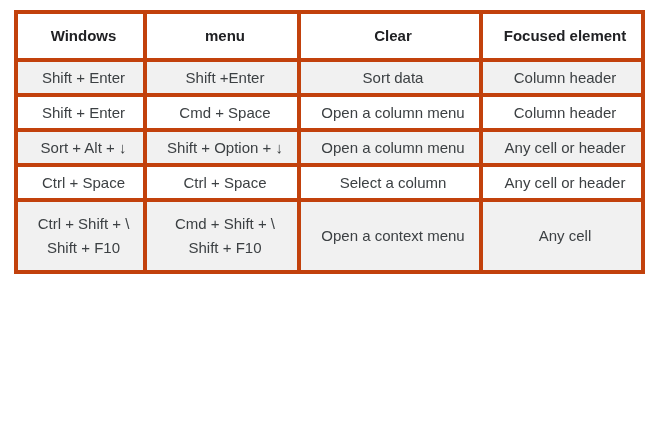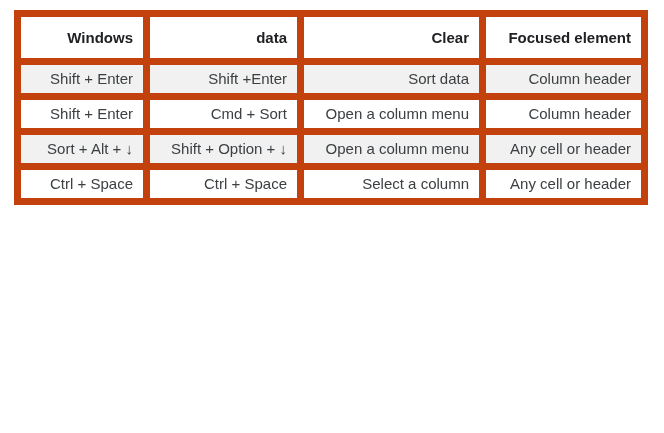--- a/index.html
+++ b/index.html
@@ -15,24 +15,24 @@
     box-sizing: border-box;
     padding: 10px 0 0 14px;
   }
   table.shortcuts {
     border-collapse: collapse;
     table-layout: fixed;
     width: 627px;
   }
   table.shortcuts th,
   table.shortcuts td {
-    border: 7px solid #c2410c;
+    border: 4px solid #c2410c;
     padding: 0 10px 0 16px;
     vertical-align: middle;
-    text-align: right;
+    text-align: center;
     font-size: 15px;
     color: #3c4043;
     line-height: 24px;
     white-space: pre-line;
     overflow: hidden;
     box-sizing: border-box;
   }
   table.shortcuts th {
     font-weight: bold;
     color: #202124;
@@ -63,45 +63,53 @@
   <table class="shortcuts">
     <colgroup>
       <col class="c1">
         <col class="c2">
         <col class="c3">
         <col class="c4">
     </colgroup>
     <thead>
       <tr>
         <th>Windows</th>
-        <th>data</th>
+        <th>menu</th>
         <th>Clear</th>
         <th>Focused element</th>
       </tr>
     </thead>
     <tbody>
       <tr>
         <td>Shift + Enter</td>
         <td>Shift +Enter</td>
         <td>Sort data</td>
         <td>Column header</td>
       </tr>
       <tr>
         <td>Shift + Enter</td>
-        <td>Cmd + Sort</td>
+        <td>Cmd + Space</td>
         <td>Open a column menu</td>
         <td>Column header</td>
       </tr>
       <tr>
         <td>Sort + Alt + ↓</td>
         <td>Shift + Option + ↓</td>
         <td>Open a column menu</td>
         <td>Any cell or header</td>
       </tr>
       <tr>
         <td>Ctrl + Space</td>
         <td>Ctrl + Space</td>
         <td>Select a column</td>
         <td>Any cell or header</td>
       </tr>
+      <tr class="tall">
+        <td>Ctrl + Shift + \
+Shift + F10</td>
+        <td>Cmd + Shift + \
+Shift + F10</td>
+        <td>Open a context menu</td>
+        <td>Any cell</td>
+      </tr>
     </tbody>
   </table>
 </div>
 
 </body></html>

